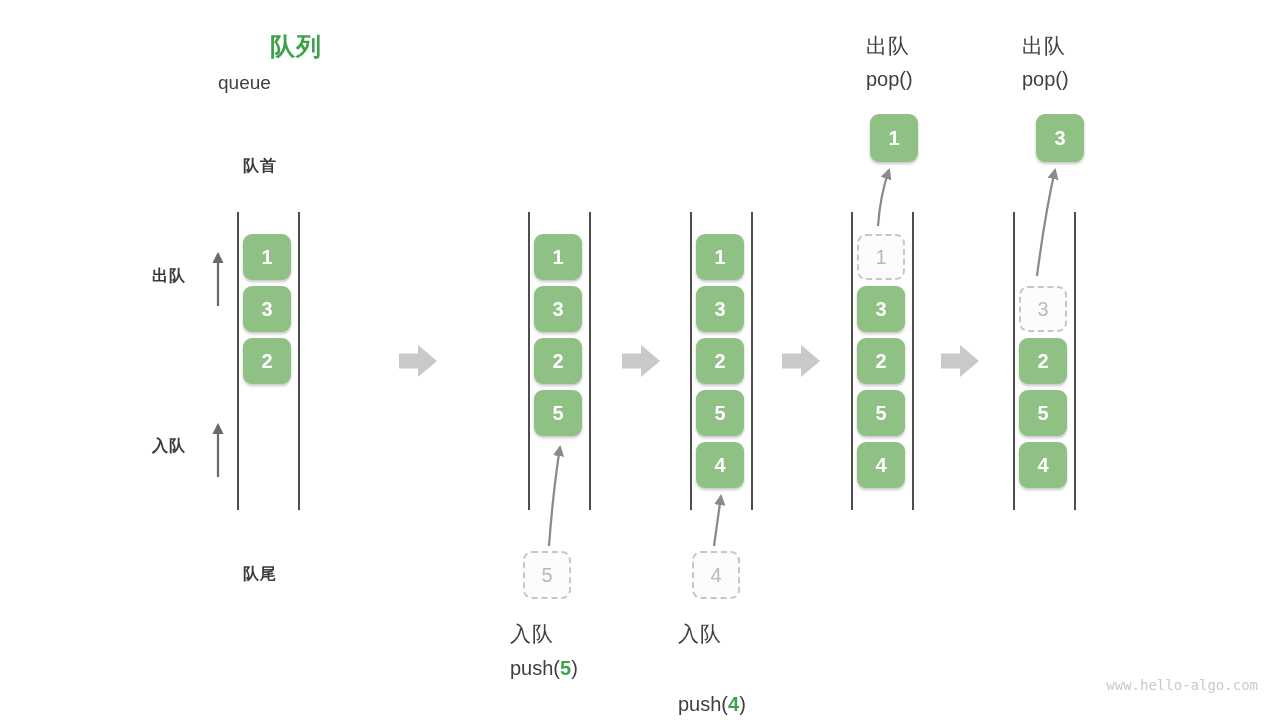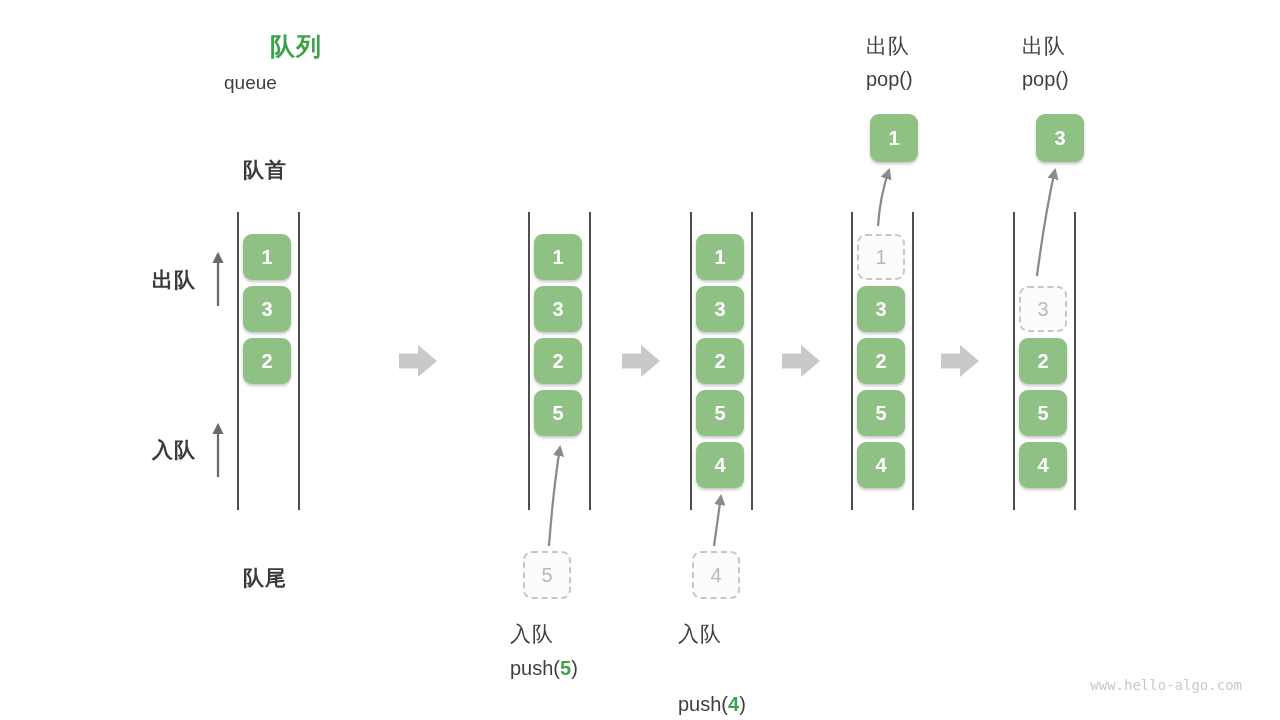--- a/index.html
+++ b/index.html
@@ -4,21 +4,21 @@
 <style>
   html,body{margin:0;padding:0;background:#ffffff;}
   #canvas{
     position:relative;width:1280px;height:720px;background:#ffffff;overflow:hidden;
     font-family:"Liberation Sans","DejaVu Sans",sans-serif;
   }
   .abs{position:absolute;}
   
   .title-zh{font-size:25px;font-weight:bold;color:#3da24c;letter-spacing:1px;}
   .title-en{font-size:19px;color:#3f3f3f;}
-  .cn-bold{font-size:21px;font-weight:bold;color:#3a3a3a;letter-spacing:1px;}
+  .cn-bold{font-size:16px;font-weight:bold;color:#3a3a3a;letter-spacing:1px;}
   .cn-med{font-size:21px;font-weight:500;color:#3f3f3f;letter-spacing:1px;}
   .code{font-family:Liberation Sans, sans-serif;font-size:20px;color:#3f3f3f;}
   .code .arg{color:#3da24c;font-weight:bold;}
   .watermark{font-family:"DejaVu Sans Mono","Liberation Mono",monospace;font-size:14px;color:#c9c9c9;}
   
   .vline{width:1.5px;height:298px;top:212px;background:#4e4e4e;}
   
   .box{
     width:48px;height:46px;border-radius:9px;background:#8fc084;
     box-shadow:0 2px 3px rgba(0,0,0,0.22);
@@ -34,21 +34,21 @@
   }
   .staged{width:44px;height:44px;}
   svg.overlay{position:absolute;left:0;top:0;pointer-events:none;}
 </style>
 </head>
 <body>
 
 <div id="canvas">
 
   <div class="abs title-zh" style="left:254px;top:30px;margin-left:16px;">队列</div>
-  <div class="abs title-en" style="left:224px;top:72px;">queue</div>
+  <div class="abs title-en" style="left:218px;top:72px;">queue</div>
 
   <div class="abs cn-bold" style="left:243px;top:156px;">队首</div>
   <div class="abs cn-bold" style="left:243px;top:564px;">队尾</div>
   <div class="abs cn-bold" style="left:152px;top:266px;">出队</div>
   <div class="abs cn-bold" style="left:152px;top:436px;">入队</div>
 
   <div class="abs vline" style="left:237px;"></div>
   <div class="abs vline" style="left:298px;"></div>
   <div class="abs vline" style="left:528px;"></div>
   <div class="abs vline" style="left:589px;"></div>
@@ -92,21 +92,21 @@
   <div class="abs cn-med" style="left:866px;top:32px;">出队</div>
   <div class="abs code" style="left:866px;top:68px;">pop()</div>
   <div class="abs cn-med" style="left:1022px;top:32px;">出队</div>
   <div class="abs code" style="left:1022px;top:68px;">pop()</div>
 
   <div class="abs cn-med" style="left:510px;top:620px;">入队</div>
   <div class="abs code" style="left:510px;top:657px;"><span>push(</span><span class="arg">5</span><span>)</span></div>
   <div class="abs cn-med" style="left:678px;top:620px;">入队</div>
   <div class="abs code" style="left:678px;top:657px;margin-top:36px;"><span>push(</span><span class="arg">4</span><span>)</span></div>
 
-  <div class="abs watermark" style="right:38px;top:677px;margin-left:7px;">www.hello-algo.com</div>
+  <div class="abs watermark" style="right:22px;top:677px;margin-left:7px;">www.hello-algo.com</div>
 
   <svg class="overlay" width="1280" height="720" viewBox="0 0 1280 720">
     <defs>
       <marker id="mDark" viewBox="0 0 8 8" refX="6.5" refY="4" markerWidth="5" markerHeight="5" orient="auto-start-reverse">
         <path d="M0,0 L8,4 L0,8 Z" fill="#6a6a6a"></path>
       </marker>
       <marker id="mMid" viewBox="0 0 8 8" refX="6.5" refY="4" markerWidth="5" markerHeight="5" orient="auto-start-reverse">
         <path d="M0,0 L8,4 L0,8 Z" fill="#8a8a8a"></path>
       </marker>
     </defs>

